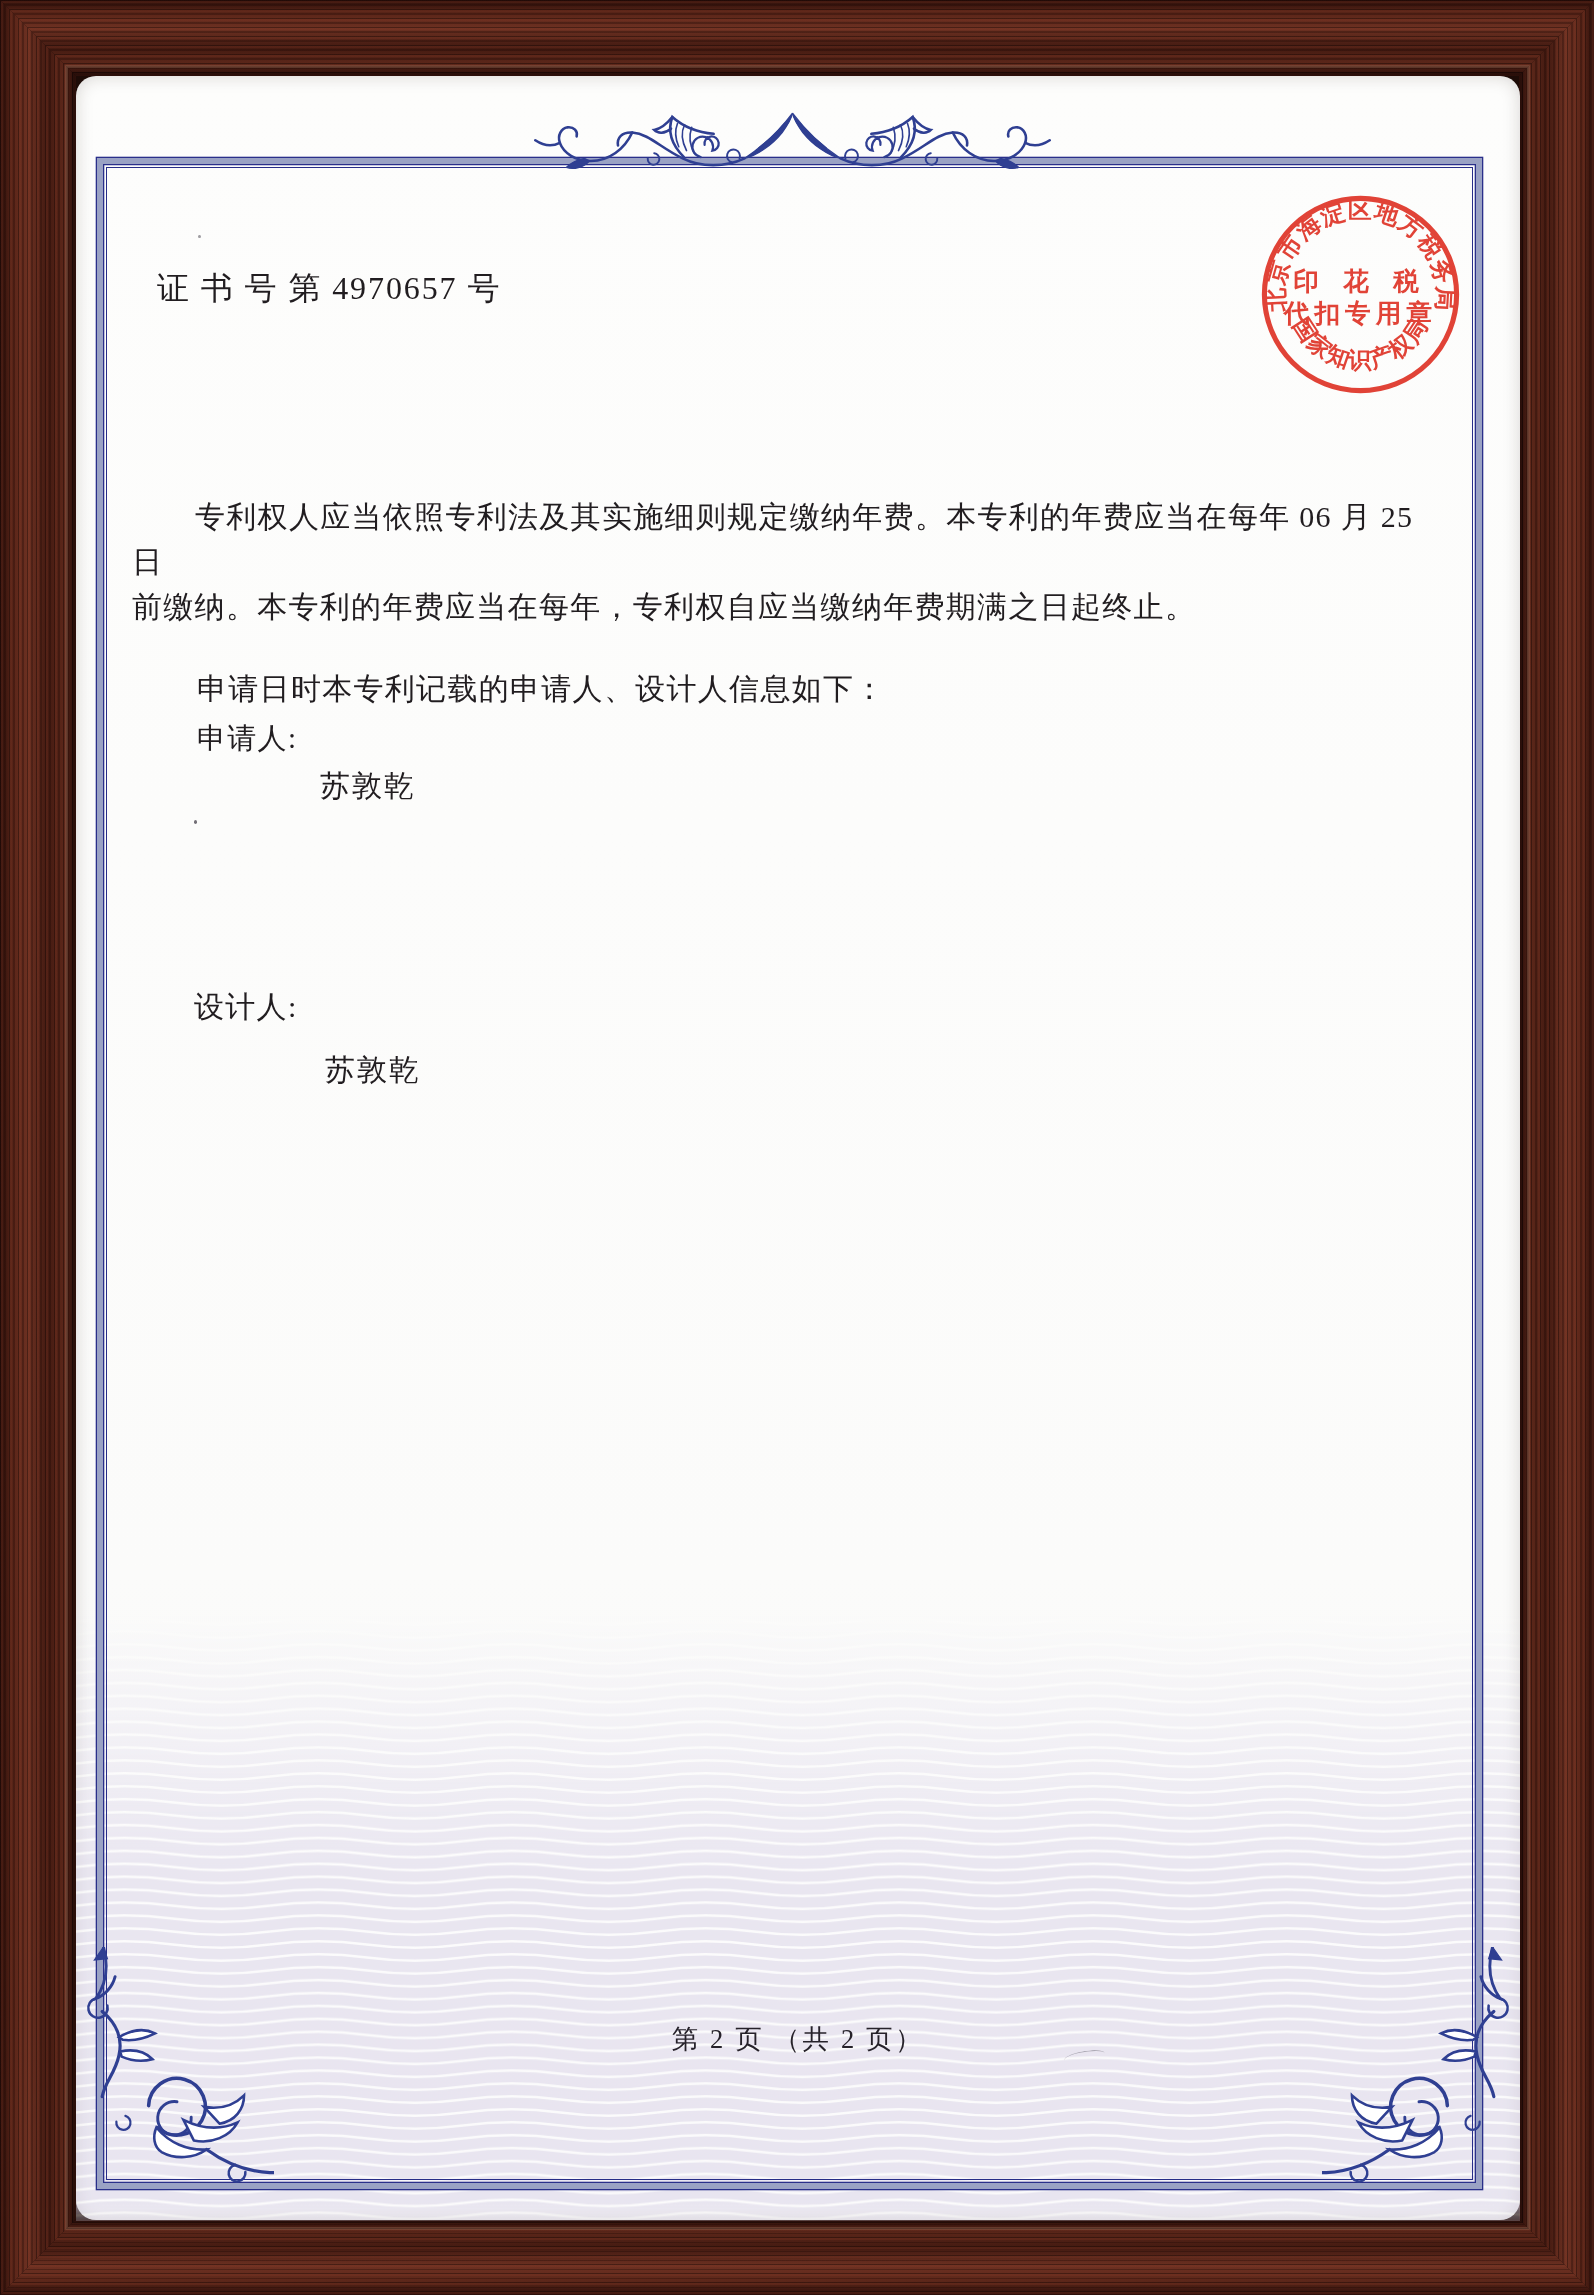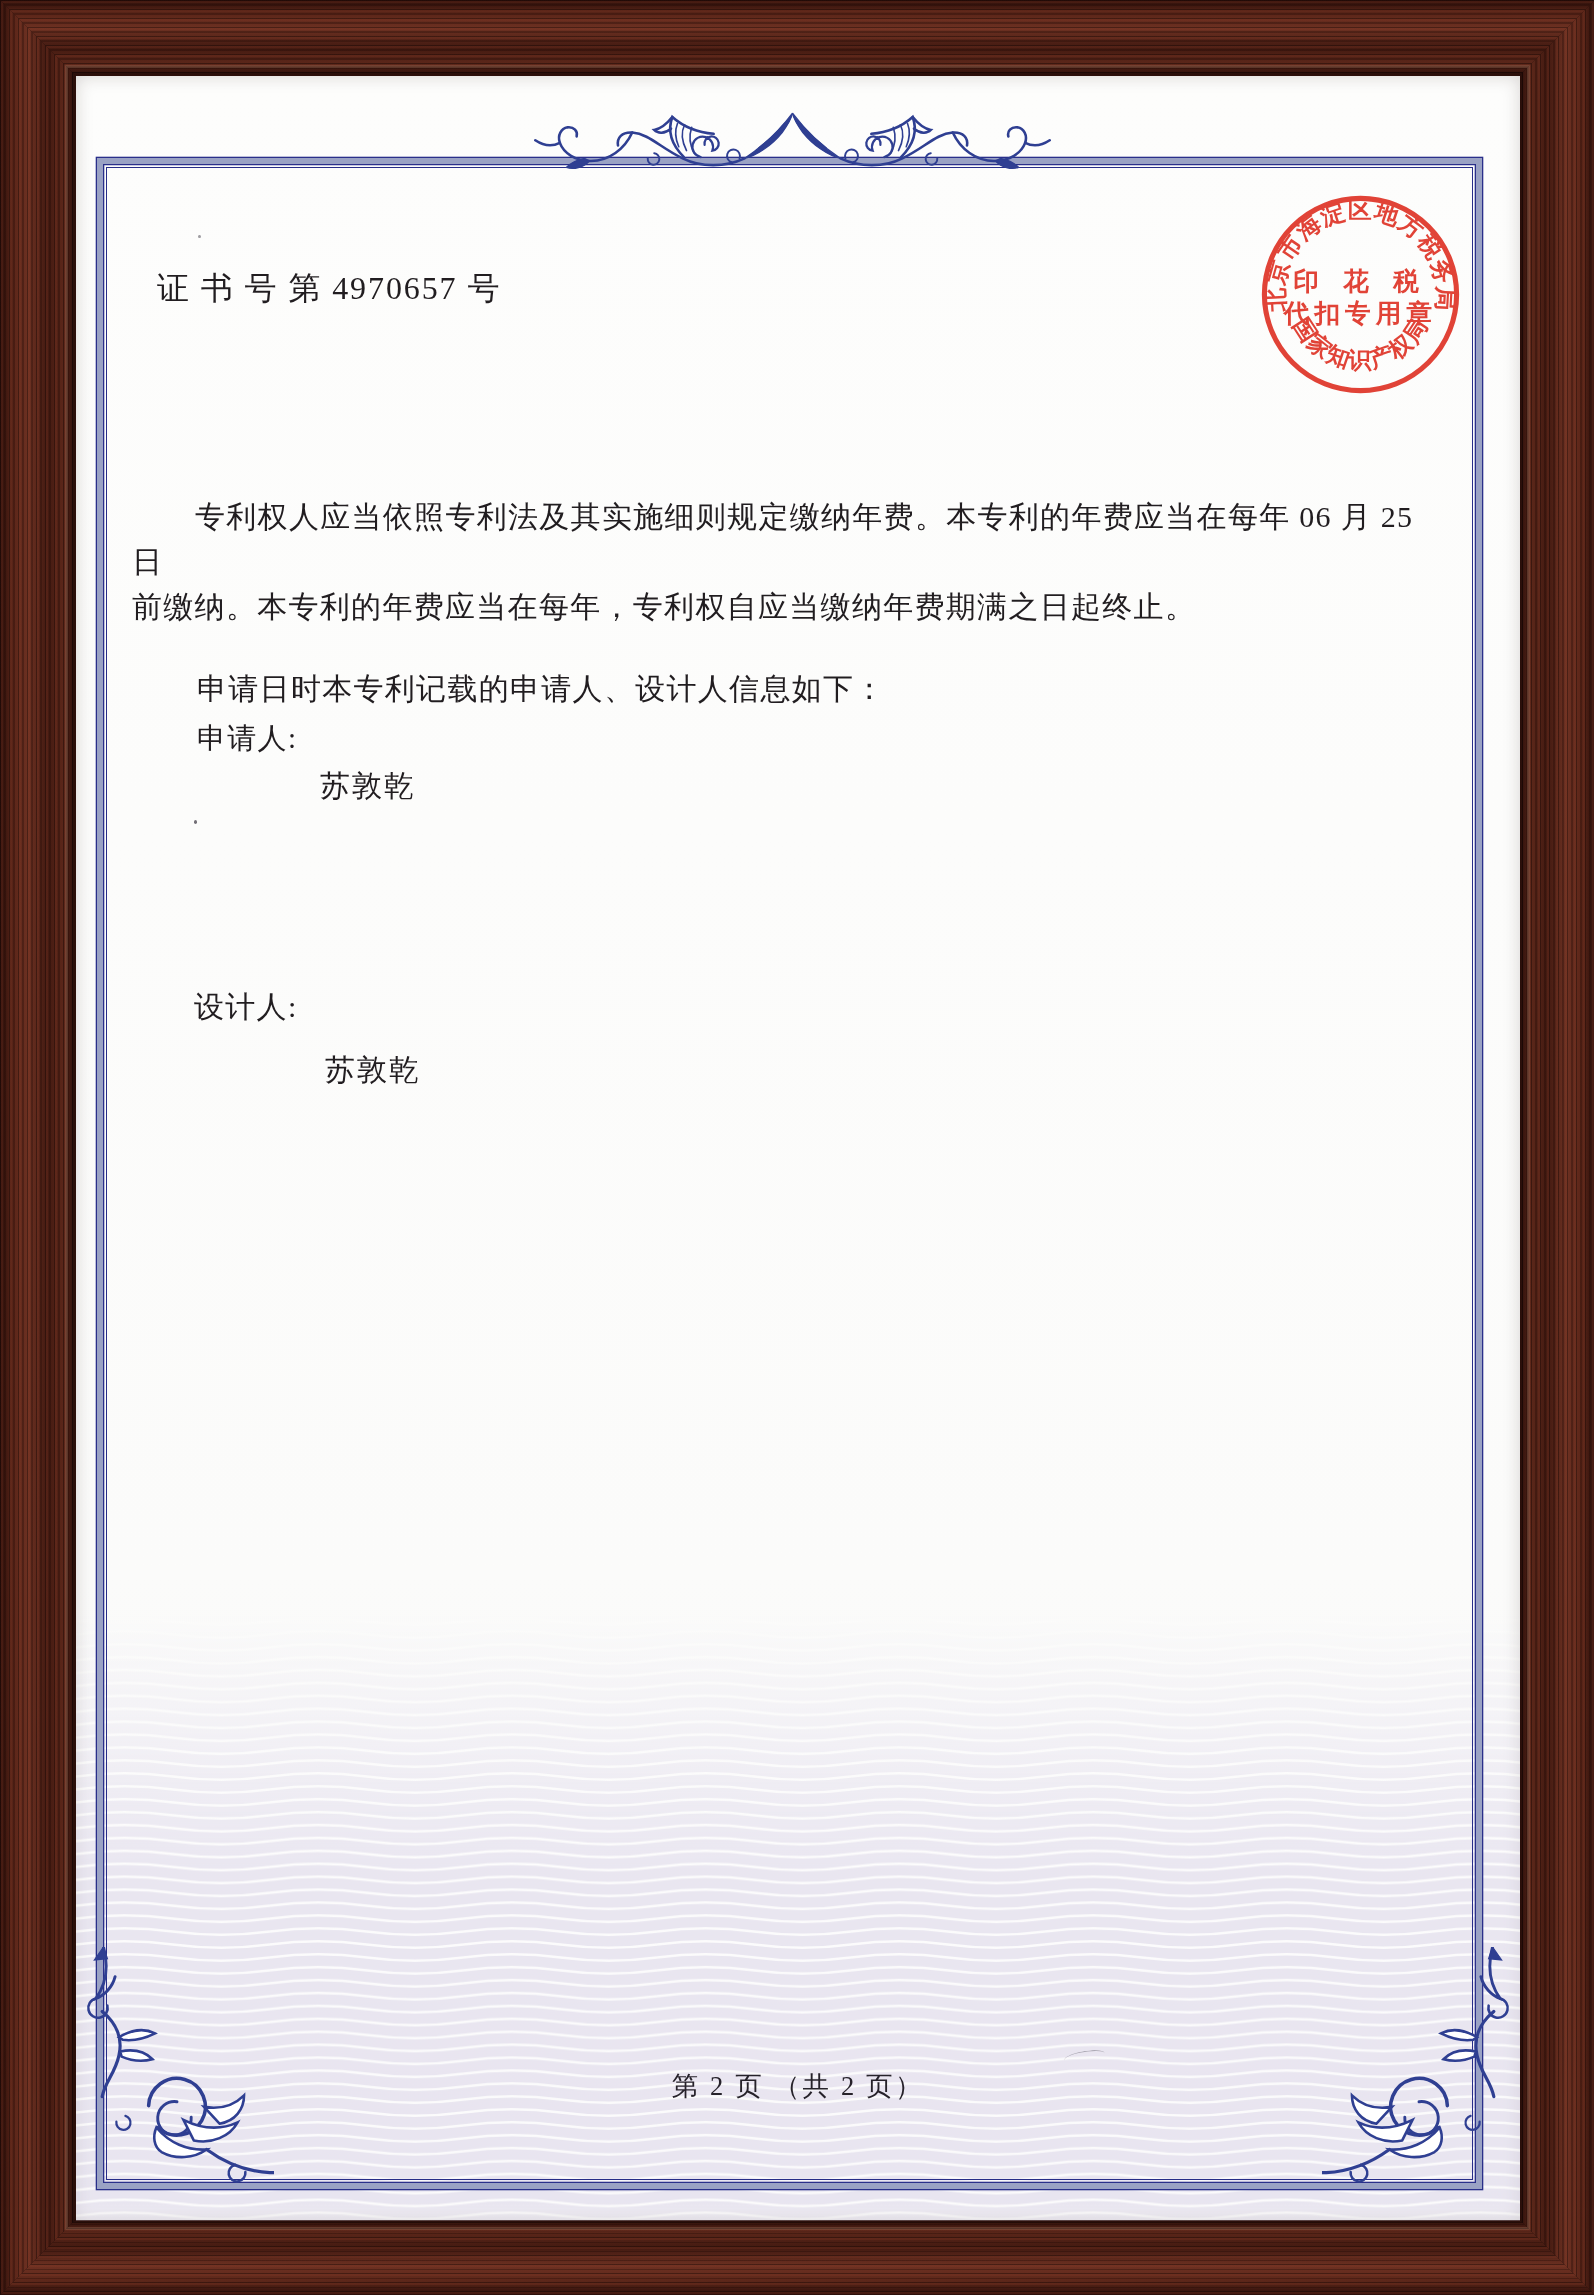--- a/index.html
+++ b/index.html
@@ -29,21 +29,21 @@
       repeating-linear-gradient(to left, rgba(15,4,2,.38) 0 1.3px, rgba(140,60,40,.22) 1.3px 2.6px, rgba(0,0,0,0) 2.6px 4.5px, rgba(25,6,3,.30) 4.5px 5.8px, rgba(0,0,0,0) 5.8px 9px),
       linear-gradient(to left,#2c0f0a,#5c2619 18%,#6d3122 38%,#431a11 62%,#5a2619 82%,#2a0e09);}
   .frame-bevel{position:absolute;inset:65px;border:3.9px solid rgba(205,165,135,.22);pointer-events:none;}
   .frame-lip{position:absolute;inset:72px;border:3.9px solid rgba(20,6,4,.55);pointer-events:none;}
 
   
   .paper{position:absolute;left:76px;top:76px;width:1444px;height:2144px;
     background:linear-gradient(to bottom,#fdfdfc,#fbfbfa 70%,#f7f6f8);
     box-shadow:0 0 14px rgba(0,0,0,.55) inset? ,0 0 0 0 transparent;
   }
-  .paper{box-shadow:inset 0 0 17px rgba(40,20,15,.18);}
+  .paper{box-shadow:inset 0 0 17px rgba(40,20,15,.18);border-radius:20px;}
 
   .guilloche{position:absolute;left:0;top:1537px;width:1444px;height:608px;opacity:.55;}
 
   
   .border-box{position:absolute;left:21px;top:82px;width:1385px;height:2031px;box-sizing:border-box;
     border:6.5px solid #9aa2c4;
     box-shadow:0 0 0 1.3px #2a2f8a, inset 0 0 0 1.3px #2a2f8a;}
   .border-inner{position:absolute;inset:3.2px;border:1.9px solid #272d88;}
 
   .top-ornament{position:absolute;left:458px;top:19.4px;width:517px;height:97px;}
@@ -54,21 +54,21 @@
   
   .txt{position:absolute;color:#211d20;white-space:pre;}
   .cert-no{left:81px;top:191px;font-size:32px;letter-spacing:1.9px;}
   .body-par{left:56px;top:411px;width:1285px;font-size:30px;line-height:45px;letter-spacing:1.3px;white-space:normal;}
   .body-par .l1{text-indent:63px;margin-top:7px;}
   .info-intro{left:121px;top:569px;font-size:30px;letter-spacing:1.3px;margin-top:24px;}
   .app-label{left:121px;top:643px;font-size:29px;letter-spacing:1.3px;text-align:center;}
   .app-name{left:244px;top:690px;font-size:30px;letter-spacing:1.9px;}
   .des-label{left:118px;top:899px;font-size:30px;letter-spacing:1.3px;margin-top:12px;}
   .des-name{left:249px;top:974px;font-size:30px;letter-spacing:1.9px;}
-  .footer{left:0;right:0;top:1992px;text-align:center;font-size:26.5px;letter-spacing:2.6px;color:#26222a;}
+  .footer{left:0;right:0;top:1945px;text-align:center;font-size:26.5px;letter-spacing:2.6px;color:#26222a;}
 
   
   .stamp{position:absolute;left:1182px;top:116px;width:205px;height:205px;opacity:.96;mix-blend-mode:multiply;}
 
   .speck{position:absolute;background:#44404a;border-radius:50%;}
   .speck.s1{left:118px;top:744px;width:3.2px;height:3.9px;opacity:.75;}
   .speck.s2{left:122px;top:159px;width:2.6px;height:3.2px;opacity:.5;}
   .squiggle{position:absolute;left:988px;top:1975px;width:41px;height:10.3px;border-top:1.9px solid #8d8a95;
     border-radius:60% 40% 0 0;transform:rotate(-7deg);opacity:.65;}
 </style>

